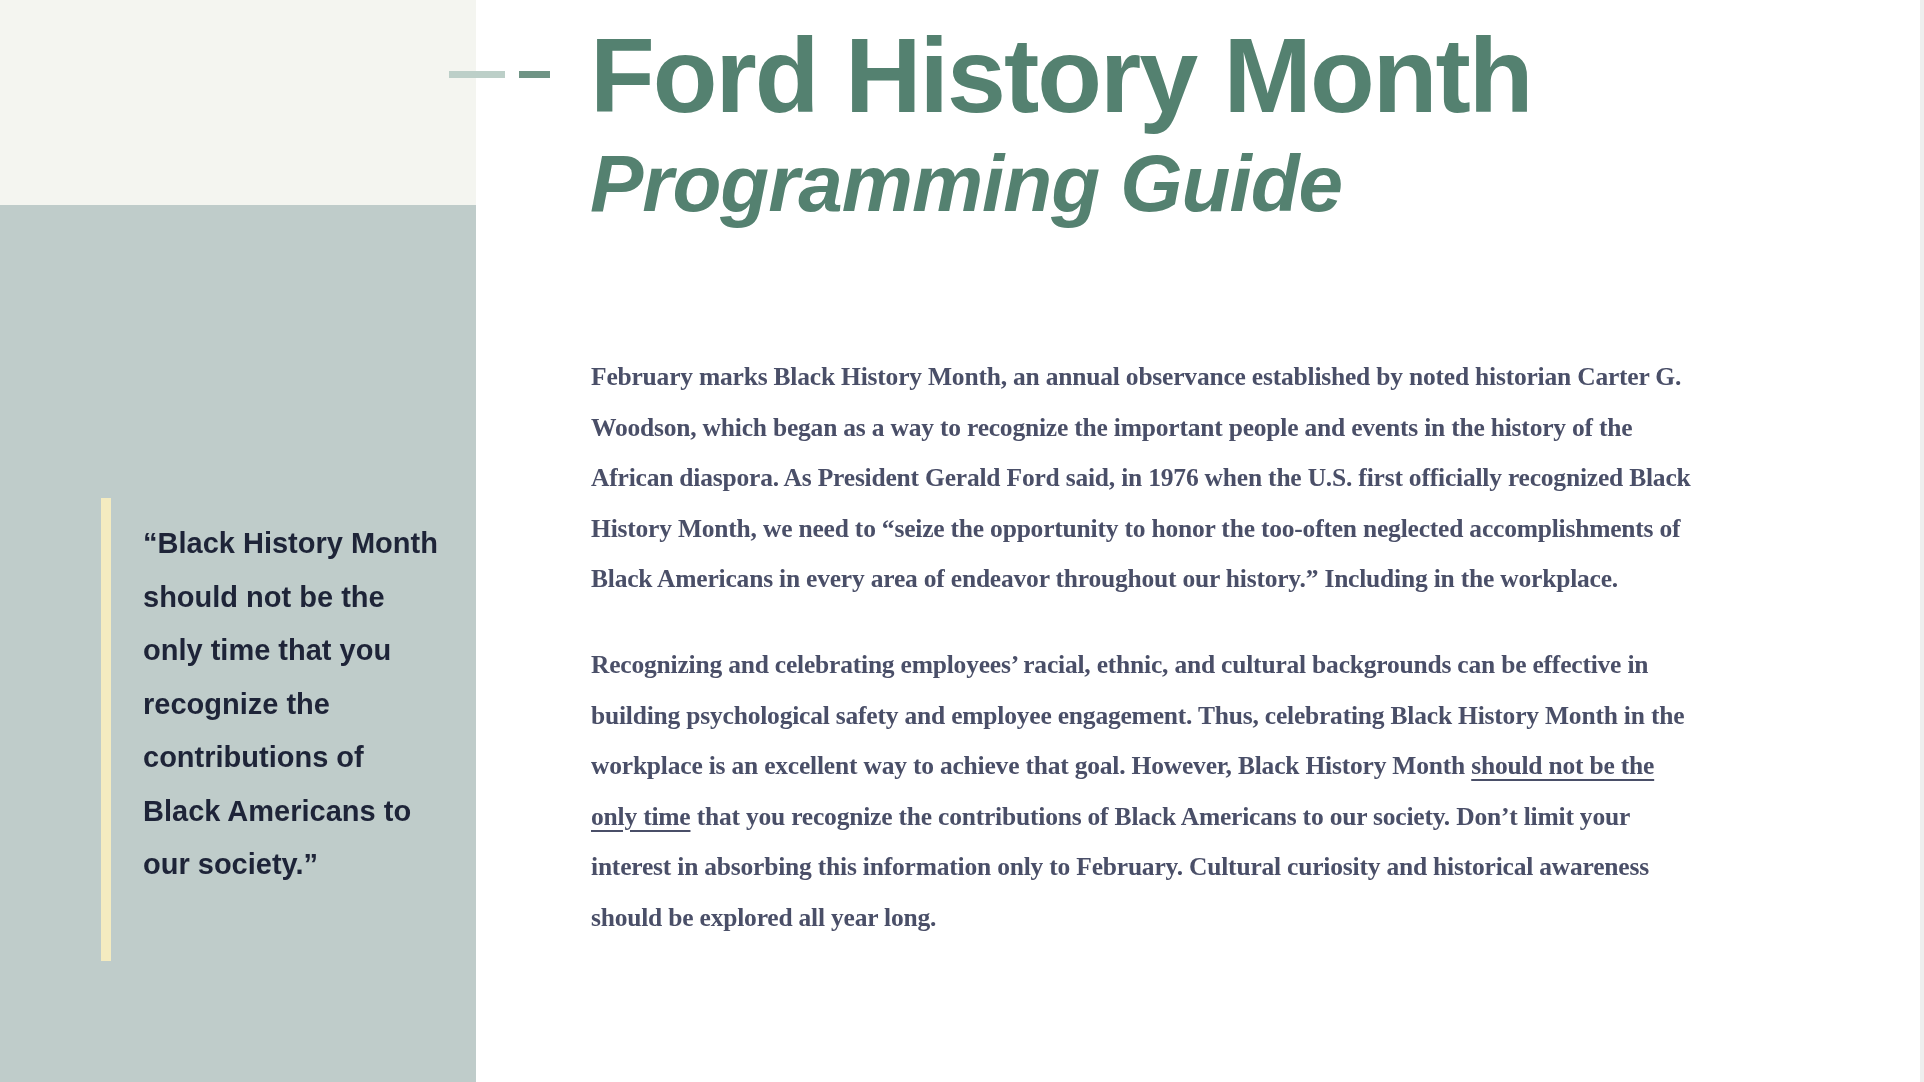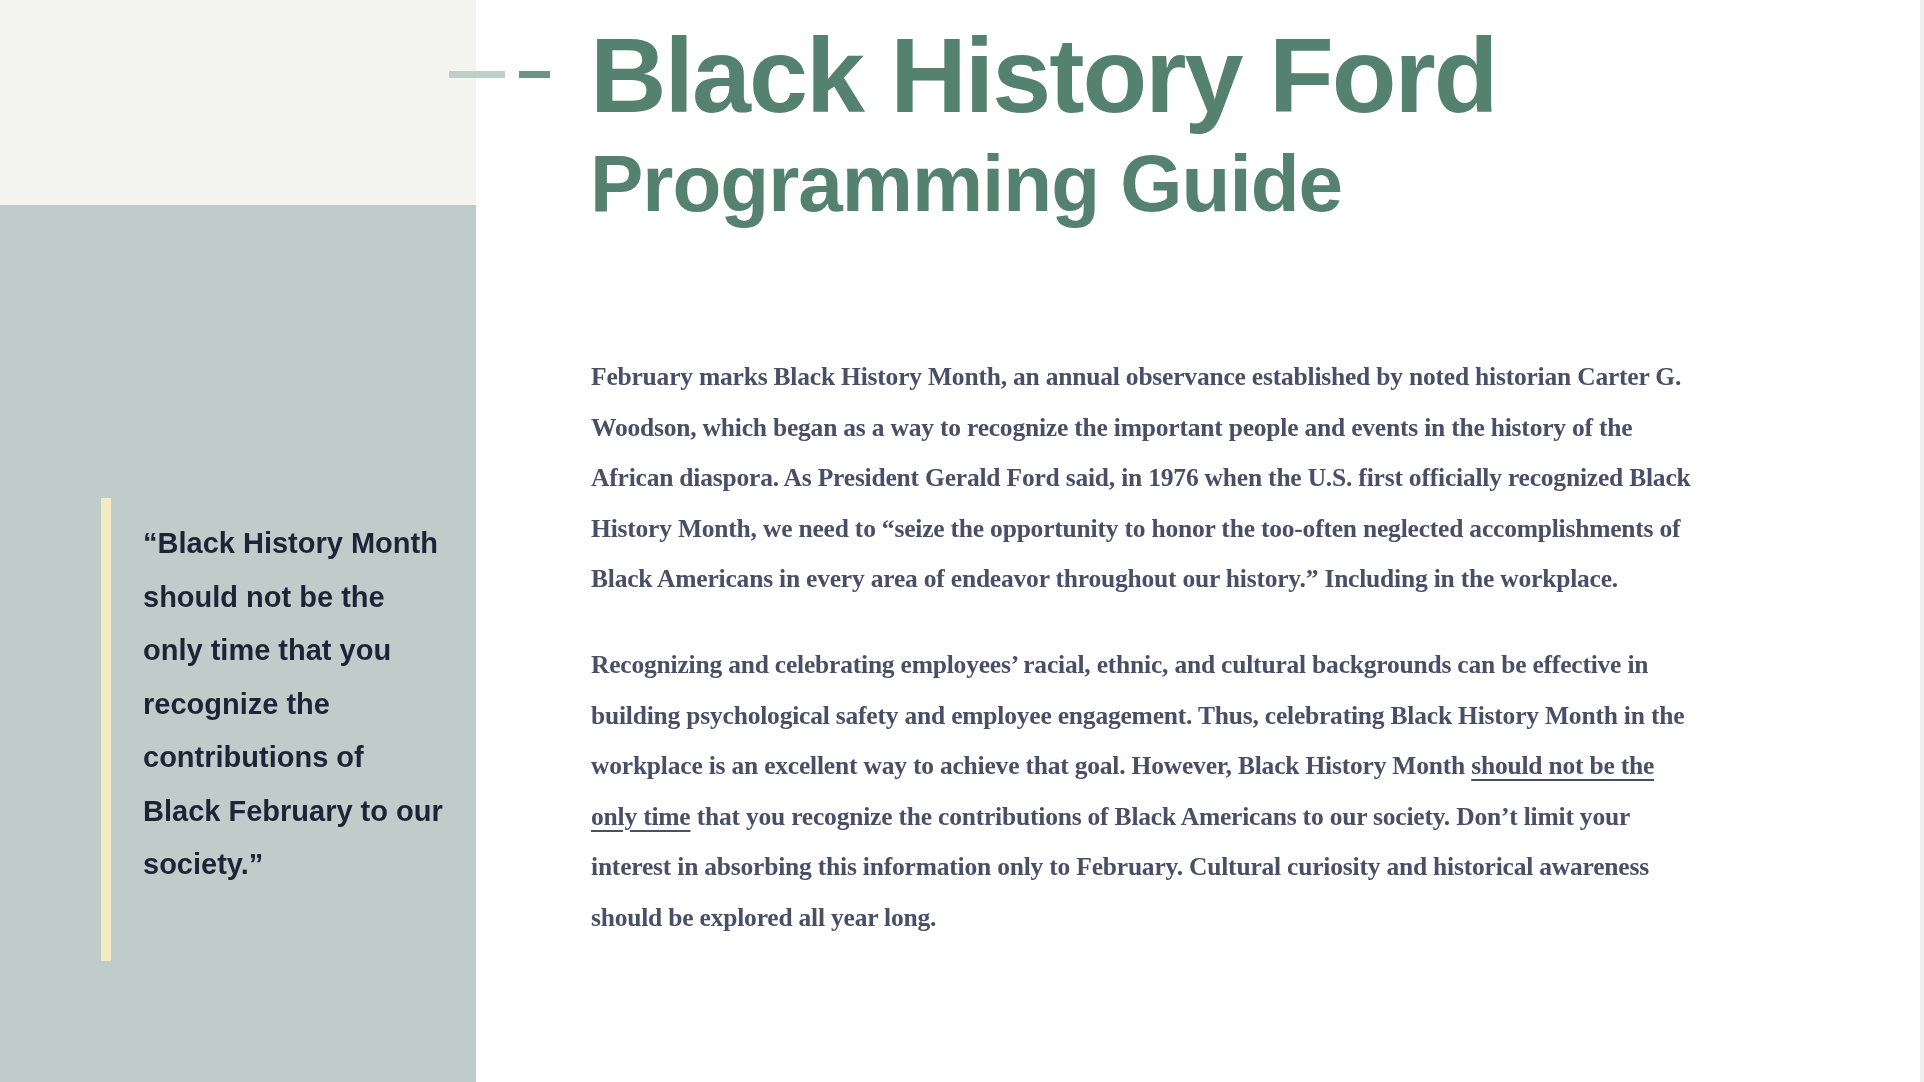--- a/index.html
+++ b/index.html
@@ -9,42 +9,42 @@
     font-family:"Liberation Sans", "DejaVu Sans", sans-serif;
   }
   .panel-top { position:absolute; left:0; top:0; width:476px; height:205px; background:#f4f5f0; }
   .panel-side { position:absolute; left:0; top:205px; width:476px; height:877px; background:#bfccca; }
   .right-edge { position:absolute; right:0; top:0; width:4px; height:1082px; background:#eeeeee; }
   .dash { position:absolute; height:7px; top:71px; }
   .dash-light { left:449px; width:56px; background:#bccfc8; }
   .dash-dark { left:519px; width:31px; background:#6f9485; }
   .title { position:absolute; left:590px; top:22px; margin:0; color:#548170; line-height:1; }
   .title-main { font-size:106px; font-weight:700; letter-spacing:-2px; display:block; }
-  .title-sub { font-size:80px; font-weight:700; display:block; margin-top:16px; letter-spacing:-1px; }
+  .title-sub { font-size:80px; font-weight:700; font-style:italic; display:block; margin-top:16px; letter-spacing:-1px; }
   .quote-bar { position:absolute; left:101px; top:498px; width:10px; height:463px; background:#f4ebc0; }
   .quote { position:absolute; left:143px; top:517px; width:300px; margin:0;
     color:#1e2438; font-size:29px; font-weight:700; line-height:53.5px; }
   .body { position:absolute; left:591px; top:352px; width:1110px; color:#4a4f68; }
   .body p { margin:0 0 35px 0; font-size:25.5px; font-weight:700; line-height:50.6px; letter-spacing:-0.2px;font-family:Liberation Serif, serif; }
   .u { text-decoration:underline; text-underline-offset:5px; text-decoration-thickness:2px; }
 </style>
 </head>
 <body>
 
 <div class="panel-top"></div>
 <div class="panel-side"></div>
 <div class="right-edge"></div>
 
 <div class="dash dash-light"></div>
 <div class="dash dash-dark"></div>
 
 <h1 class="title">
-  <span class="title-main">Black History Ford</span>
+  <span class="title-main">Ford History Month</span>
   <span class="title-sub">Programming Guide</span>
 </h1>
 
 <div class="quote-bar"></div>
-<blockquote class="quote">“Black History Month should not be the only time that you recognize the contributions of Black February to our society.”</blockquote>
+<blockquote class="quote">“Black History Month should not be the only time that you recognize the contributions of Black Americans to our society.”</blockquote>
 
 <div class="body">
   <p>February marks Black History Month, an annual observance established by noted historian Carter G. Woodson, which began as a way to recognize the important people and events in the history of the African diaspora. As President Gerald Ford said, in 1976 when the U.S. first officially recognized Black History Month, we need to “seize the opportunity to honor the too-often neglected accomplishments of Black Americans in every area of endeavor throughout our history.” Including in the workplace.</p>
   <p><span>Recognizing and celebrating employees’ racial, ethnic, and cultural backgrounds can be effective in building psychological safety and employee engagement. Thus, celebrating Black History Month in the workplace is an excellent way to achieve that goal. However, Black History Month </span><span class="u">should not be the only time</span><span> that you recognize the contributions of Black Americans to our society. Don’t limit your interest in absorbing this information only to February. Cultural curiosity and historical awareness should be explored all year long.</span></p>
 </div>
 
 </body></html>

